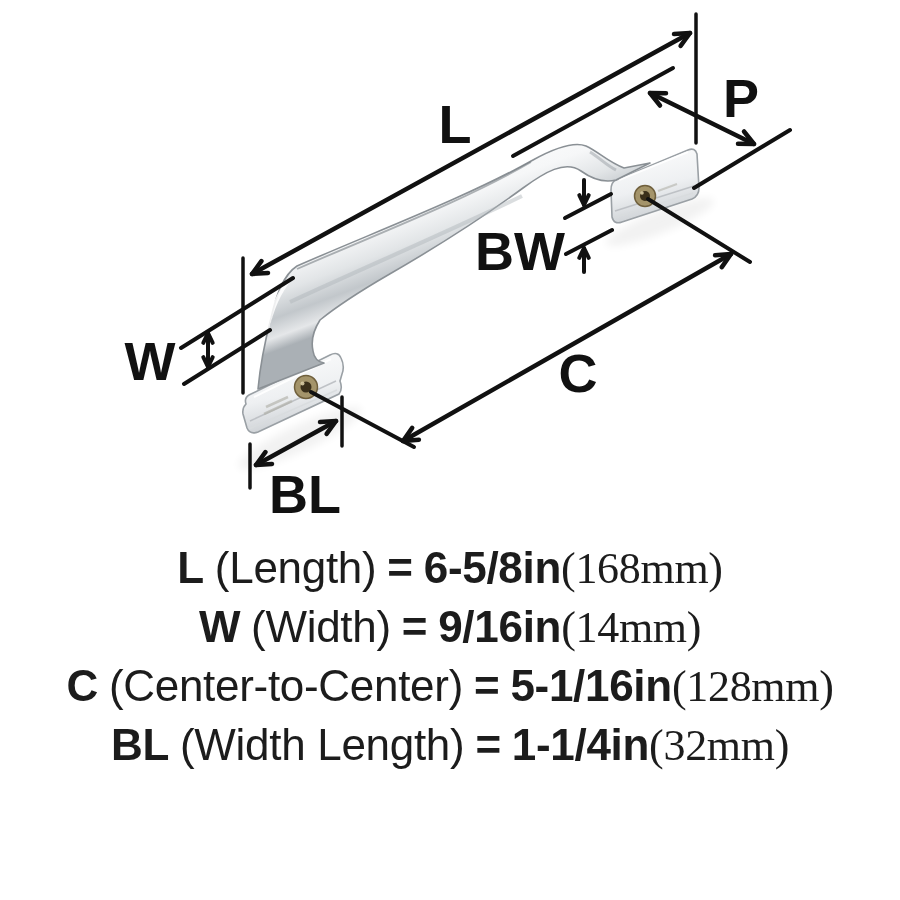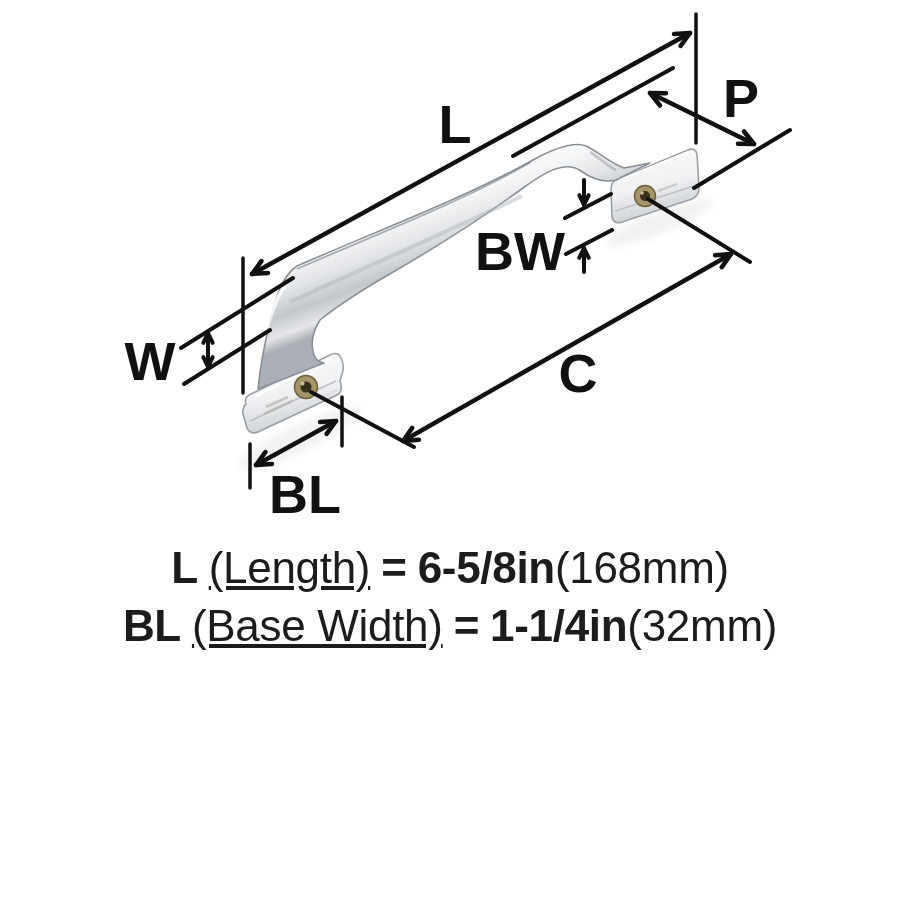--- a/index.html
+++ b/index.html
@@ -18,24 +18,24 @@
     text-align:center;
     color:#1c1c1c;
   }
   .spec-row{
     font-size:44px;
     line-height:58px;
     white-space:nowrap;
     letter-spacing:-0.3px;
   }
   .spec-row .code{font-weight:700;margin-right:11px;}
-  .spec-row .name{font-weight:400;margin-right:11px;text-decoration:underline;}
+  .spec-row .name{font-weight:400;margin-right:11px;}
   .spec-row .eq{font-weight:700;margin-right:11px;}
   .spec-row .imperial{font-weight:700;}
-  .spec-row .metric{font-weight:400;}
+  .spec-row .metric{font-weight:400;font-family:Liberation Serif, serif;}
 </style>
 </head>
 <body>
 
 <div class="stage">
 
   <svg width="900" height="535" viewBox="0 0 900 535">
     <defs>
       <linearGradient id="barGrad" gradientUnits="userSpaceOnUse" x1="380" y1="175" x2="425" y2="295">
         <stop offset="0" stop-color="#ffffff"></stop>
@@ -177,22 +177,28 @@
     <text class="dimlabel" x="520" y="270" text-anchor="middle">BW</text>
   </svg>
 
   
   <div class="spec-block">
 
     <div class="spec-row">
       <span class="code">L</span><span class="name">(Length)</span><span class="eq">=</span><span class="imperial">6-5/8in</span><span class="metric">(168mm)</span>
     </div>
 
-
-
-
-    <div class="spec-row">
-      <span class="code">BL</span><span class="name">(Base Width)</span><span class="eq">=</span><span class="imperial">1-1/4in</span><span class="metric">(32mm)</span>
+    <div class="spec-row">
+      <span class="code">W</span><span class="name">(Width)</span><span class="eq">=</span><span class="imperial">9/16in</span><span class="metric">(14mm)</span>
+    </div>
+
+
+    <div class="spec-row">
+      <span class="code">C</span><span class="name">(Center-to-Center)</span><span class="eq">=</span><span class="imperial">5-1/16in</span><span class="metric">(128mm)</span>
+    </div>
+
+    <div class="spec-row">
+      <span class="code">BL</span><span class="name">(Width Length)</span><span class="eq">=</span><span class="imperial">1-1/4in</span><span class="metric">(32mm)</span>
     </div>
 
 
   </div>
 </div>
 
 </body></html>

